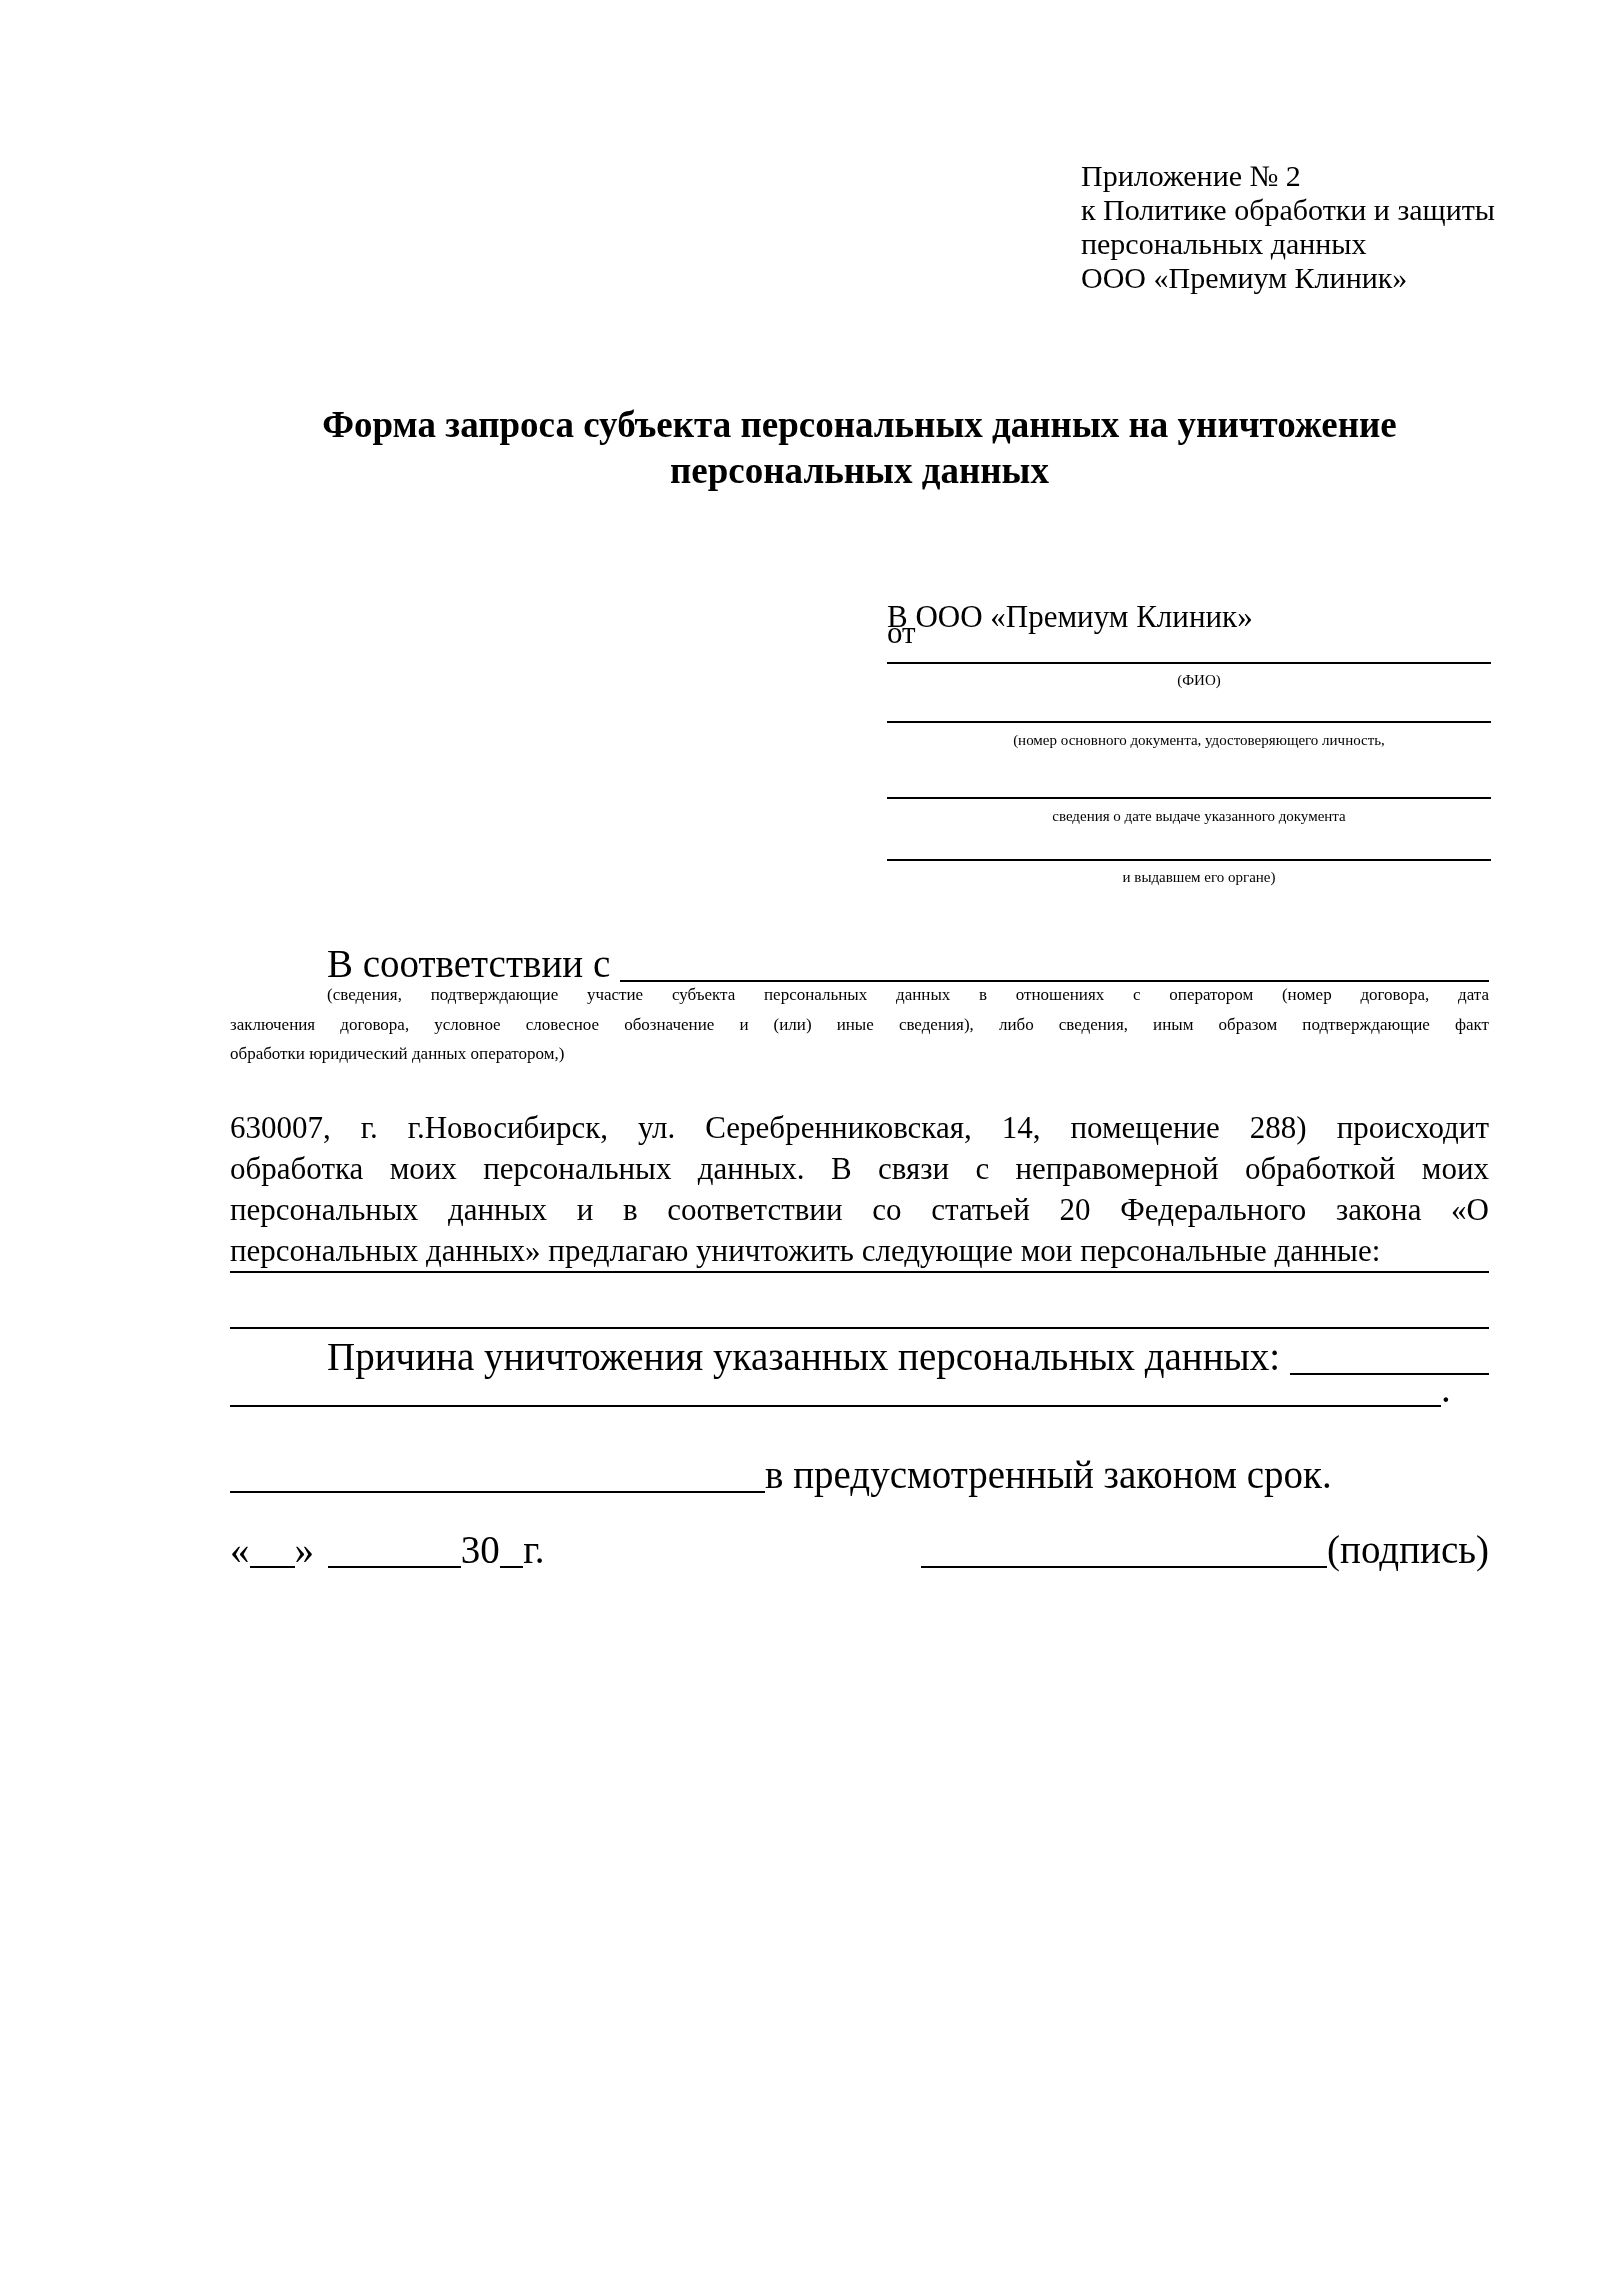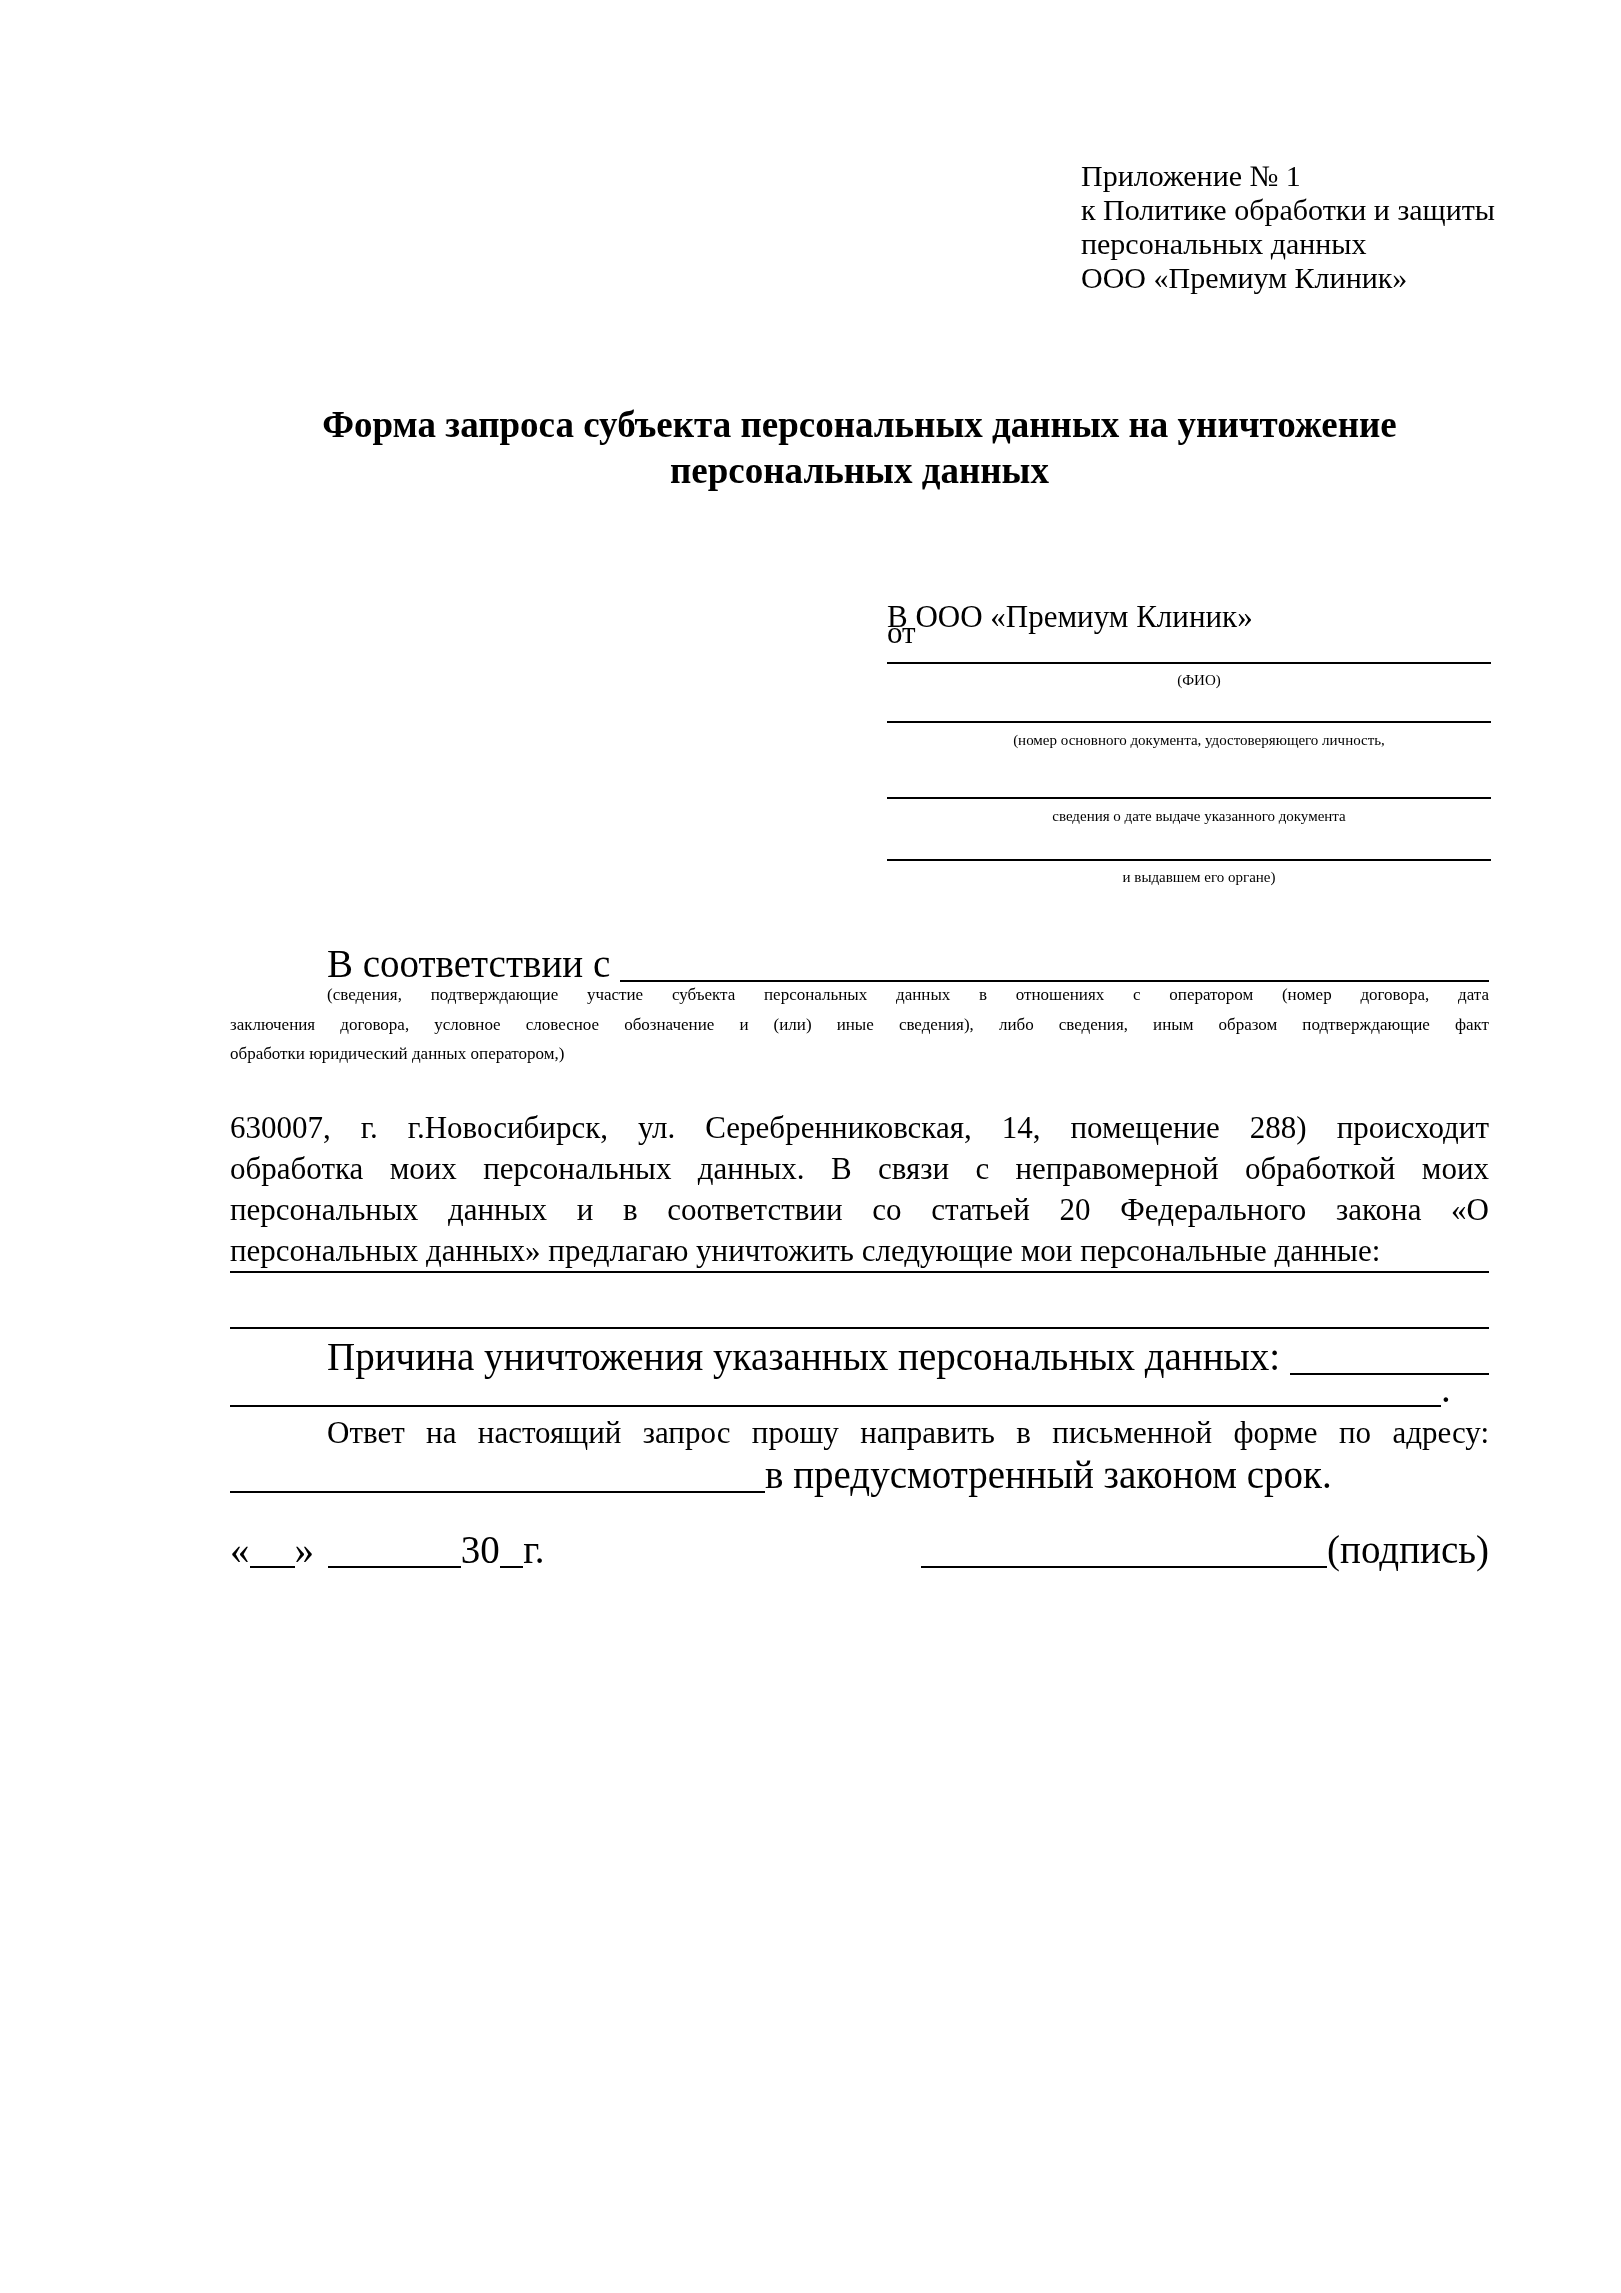--- a/index.html
+++ b/index.html
@@ -42,21 +42,21 @@
   .noteline { position: absolute; left: 230px; width: 1259px; font-size: 17px; line-height: 29px; }
 
   .fullrule { position: absolute; left: 230px; width: 1259px; height: 0; border-top: 2.9px solid #000; }
 </style>
 </head>
 <body>
 
 <div class="page">
 
   <div class="abs appendix">
-    <div>Приложение № 1</div>
+    <div>Приложение № 2</div>
     <div>к Политике обработки и защиты</div>
     <div>персональных данных</div>
     <div>ООО «Премиум Клиник»</div>
   </div>
 
   <div class="abs doc-title">
     <div>Форма запроса субъекта персональных данных на уничтожение</div>
     <div>персональных данных</div>
   </div>
 
@@ -97,21 +97,20 @@
     <span class="indent-spacer"></span>
     <span class="nowrap">Причина уничтожения указанных персональных данных:</span>
     <span class="blank grow" style="margin-left:9.8px"></span>
   </div>
 
   <div class="row" style="left:230px; top:1368px; width:1259px;">
     <span class="blank" style="flex:0 0 1211px"></span>
     <span>.</span>
   </div>
 
-  <div class="bodyline jstretch" style="left:327px; top:1412px; width:1162px;">Ответ на настоящий запрос прошу направить в письменной форме по адресу:</div>
 
   <div class="row" style="left:230px; top:1454px; width:1259px;">
     <span class="blank" style="flex:0 0 535px"></span>
     <span class="nowrap">в предусмотренный законом срок.</span>
   </div>
 
   <div class="row" style="left:230px; top:1529px; width:1259px;">
     <span>«</span>
     <span class="blank" style="flex:0 0 45px"></span>
     <span style="margin-right:13.7px">»</span>

